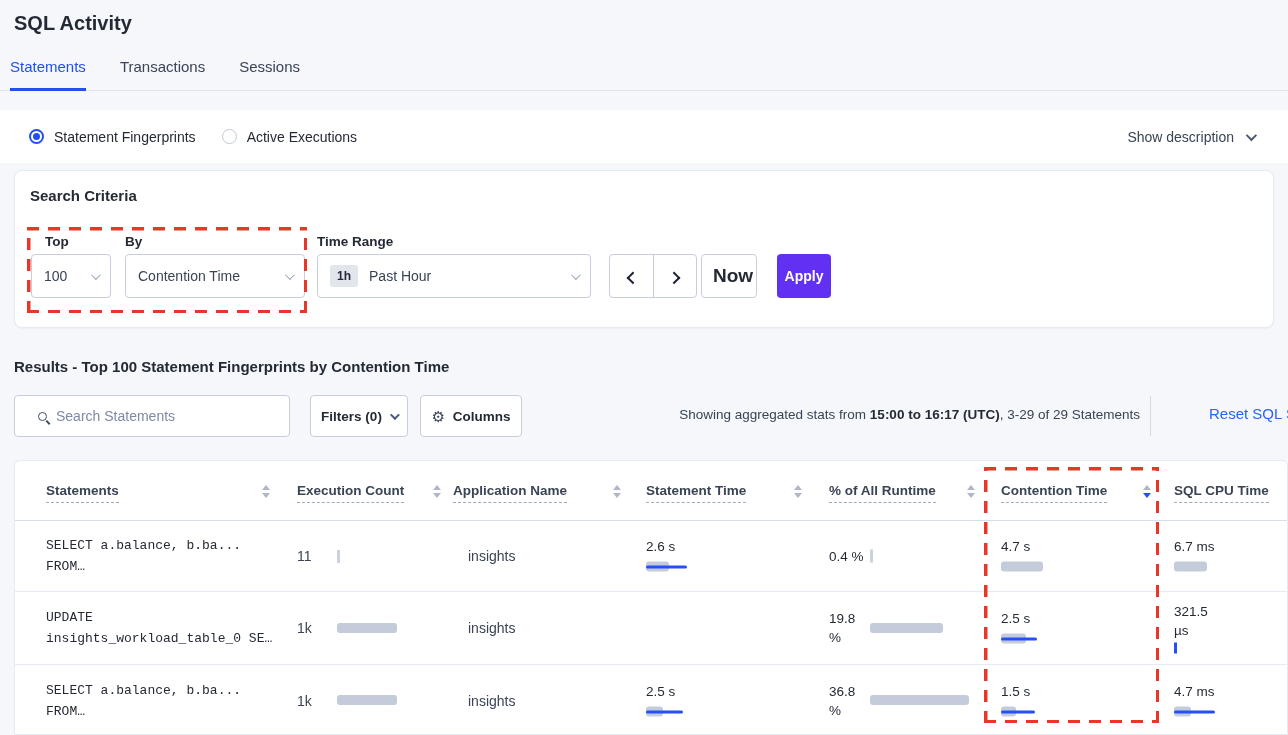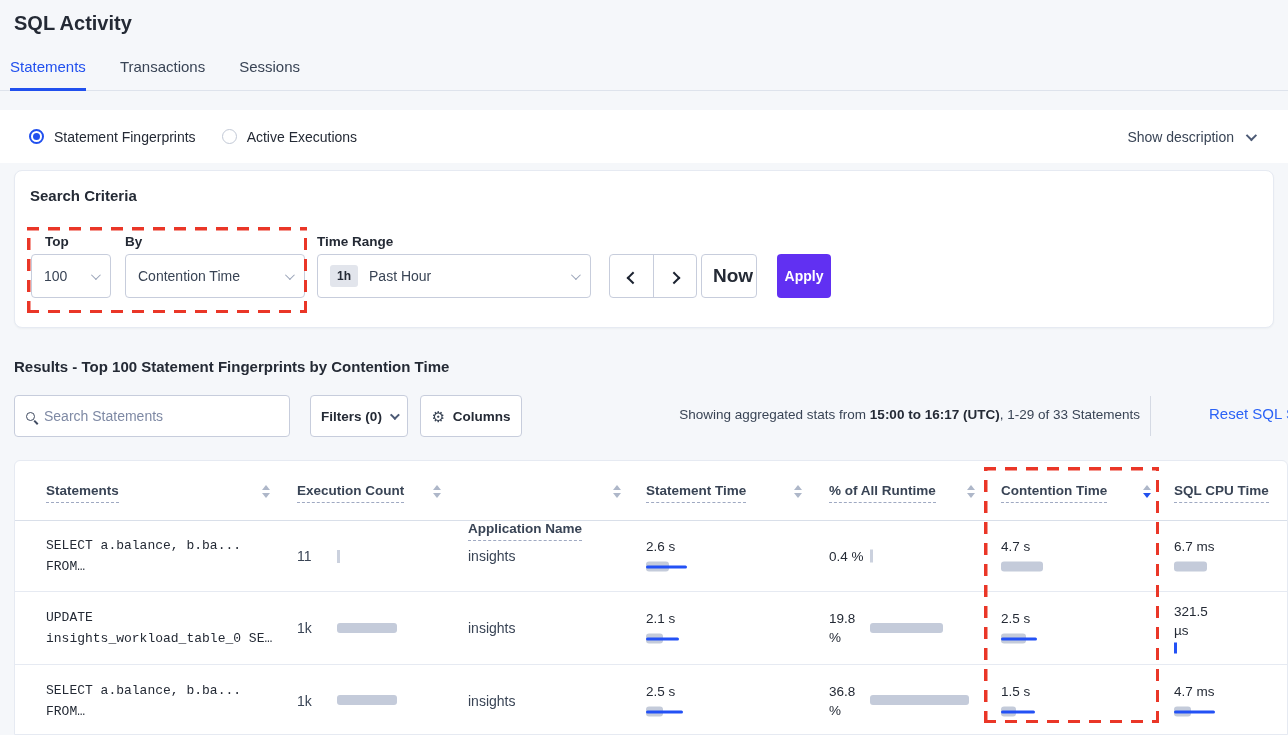--- a/index.html
+++ b/index.html
@@ -44,21 +44,21 @@
   .arrow-group { position:absolute; left:594px; top:83px; height:44px; width:88px; border:1px solid var(--input-border); border-radius:4px; background:#fff; display:flex; }
   .arrow-btn { width:50%; display:grid; place-items:center; cursor:pointer; }
   .arrow-btn + .arrow-btn { border-left:1px solid var(--input-border); }
   .chev-left { width:9px; height:9px; border-left:2.4px solid #1B2230; border-bottom:2.4px solid #1B2230; transform:rotate(45deg) translateX(2px); }
   .chev-right { width:9px; height:9px; border-right:2.4px solid #1B2230; border-bottom:2.4px solid #1B2230; transform:rotate(-45deg) translateX(-2px); }
   .now-btn { position:absolute; left:686px; top:83px; width:56px; height:44px; background:#fff; border:1px solid var(--input-border); border-radius:4px; font-size:19px; font-weight:700; color:var(--dark); display:grid; place-items:center; cursor:pointer;padding-left:8px; }
   .apply-btn { position:absolute; left:762px; top:83px; width:54px; height:44px; background:var(--purple); border:none; border-radius:4px; font-size:14px; font-weight:700; color:#fff; display:grid; place-items:center; cursor:pointer; }
 
   
   .results-heading { position:absolute; left:14px; top:358px; font-size:15px; font-weight:700; color:var(--dark); }
-  .search-box { position:absolute; left:14px; top:395px; width:276px; height:42px; background:#fff; border:1px solid var(--input-border); border-radius:4px; display:flex; align-items:center; padding:0 11px; gap:9px; }
+  .search-box { position:absolute; left:14px; top:395px; width:276px; height:42px; background:#fff; border:1px solid var(--input-border); border-radius:4px; display:flex; align-items:center; padding:0 23px; gap:9px; }
   .search-box input { border:none; outline:none; font-size:14px; color:var(--body); width:100%; font-family:"Liberation Sans",sans-serif; }
   .search-box input::placeholder { color:var(--muted); }
   .mag { width:9px; height:9px; border:1.7px solid #404B61; border-radius:50%; position:relative; flex:none; }
   .mag::after { content:""; position:absolute; width:1.8px; height:5px; background:#404B61; left:8px; top:7px; transform:rotate(-45deg); }
   .btn-light { position:absolute; top:395px; height:42px; background:#fff; border:1px solid var(--input-border); border-radius:4px; display:flex; align-items:center; justify-content:center; gap:8px; font-size:13.5px; font-weight:700; color:var(--dark); cursor:pointer; }
   .gear { font-size:15px; color:var(--body); font-weight:400; line-height:1; }
   .stats-line { position:absolute; top:407px; right:148px; font-size:13.5px; color:var(--body); white-space:nowrap; }
   .stats-line b { color:var(--dark);margin-top:44px; }
   .v-divider { position:absolute; left:1150px; top:396px; width:1px; height:40px; background:#D5DAE4; }
   .reset-link { position:absolute; left:1209px; top:405px; font-size:15px; color:var(--link); cursor:pointer; white-space:nowrap; }
@@ -168,29 +168,29 @@
 </div>
 <div class="btn-light" style="left:310px; width:98px;">
   <span>Filters (0)</span>
   <span class="chev-down" style="width:7px;height:7px;"></span>
 </div>
 <div class="btn-light" style="left:420px; width:102px;">
   <span class="gear">⚙</span>
   <span>Columns</span>
 </div>
 
-<div class="stats-line"><span>Showing aggregated stats from </span><b>15:00 to 16:17 (UTC)</b><span>, 1-29 of 33 Statements</span></div>
+<div class="stats-line"><span>Showing aggregated stats from </span><b>15:00 to 16:17 (UTC)</b><span>, 3-29 of 29 Statements</span></div>
 <div class="v-divider"></div>
 <div class="reset-link">Reset SQL Stats</div>
 
 <div class="table-card">
   <div class="thead">
     <div class="th" style="left:31px;">Statements</div>
     <div class="th" style="left:282px;">Execution Count</div>
-    <div class="th" style="left:453px;margin-top:38px;">Application Name</div>
+    <div class="th" style="left:438px;">Application Name</div>
     <div class="th" style="left:631px;">Statement Time</div>
     <div class="th" style="left:814px;">% of All Runtime</div>
     <div class="th" style="left:986px;">Contention Time</div>
     <div class="th" style="left:1159px;">SQL CPU Time</div>
     <div class="sorter" style="left:247px;">
         <span class="tri-up"></span>
         <span class="tri-down"></span>
       </div>
     <div class="sorter" style="left:418px;">
         <span class="tri-up"></span>
@@ -252,27 +252,20 @@
 
   <div class="trow" style="top:130px; height:73px;">
     <div class="cell mono stmt-text" style="left:31px;"><span>UPDATE</span><br><span>insights_workload_table_0 SE…</span></div>
     <div class="cell exec-cell" style="left:282px;">
       <span class="num-text">1k</span>
       <div class="bar">
           <div class="bar-g" style="width: 60px;"></div>
         </div>
     </div>
     <div class="cell app-text" style="left:453px;">insights</div>
-    <div class="cell" style="left:631px;">
-      <div class="metric-label">2.1 s</div>
-      <div class="bar">
-          <div class="bar-g" style="width: 17px;"></div>
-          <div class="bar-b" style="width: 33px;"></div>
-        </div>
-    </div>
     <div class="cell runtime-flex" style="left:814px;">
       <span class="metric-label"><span>19.8</span><br><span>%</span></span>
       <div class="bar">
           <div class="bar-g" style="width: 73px;"></div>
         </div>
     </div>
     <div class="cell" style="left:986px;">
       <div class="metric-label">2.5 s</div>
       <div class="bar">
           <div class="bar-g" style="width: 25px;"></div>

